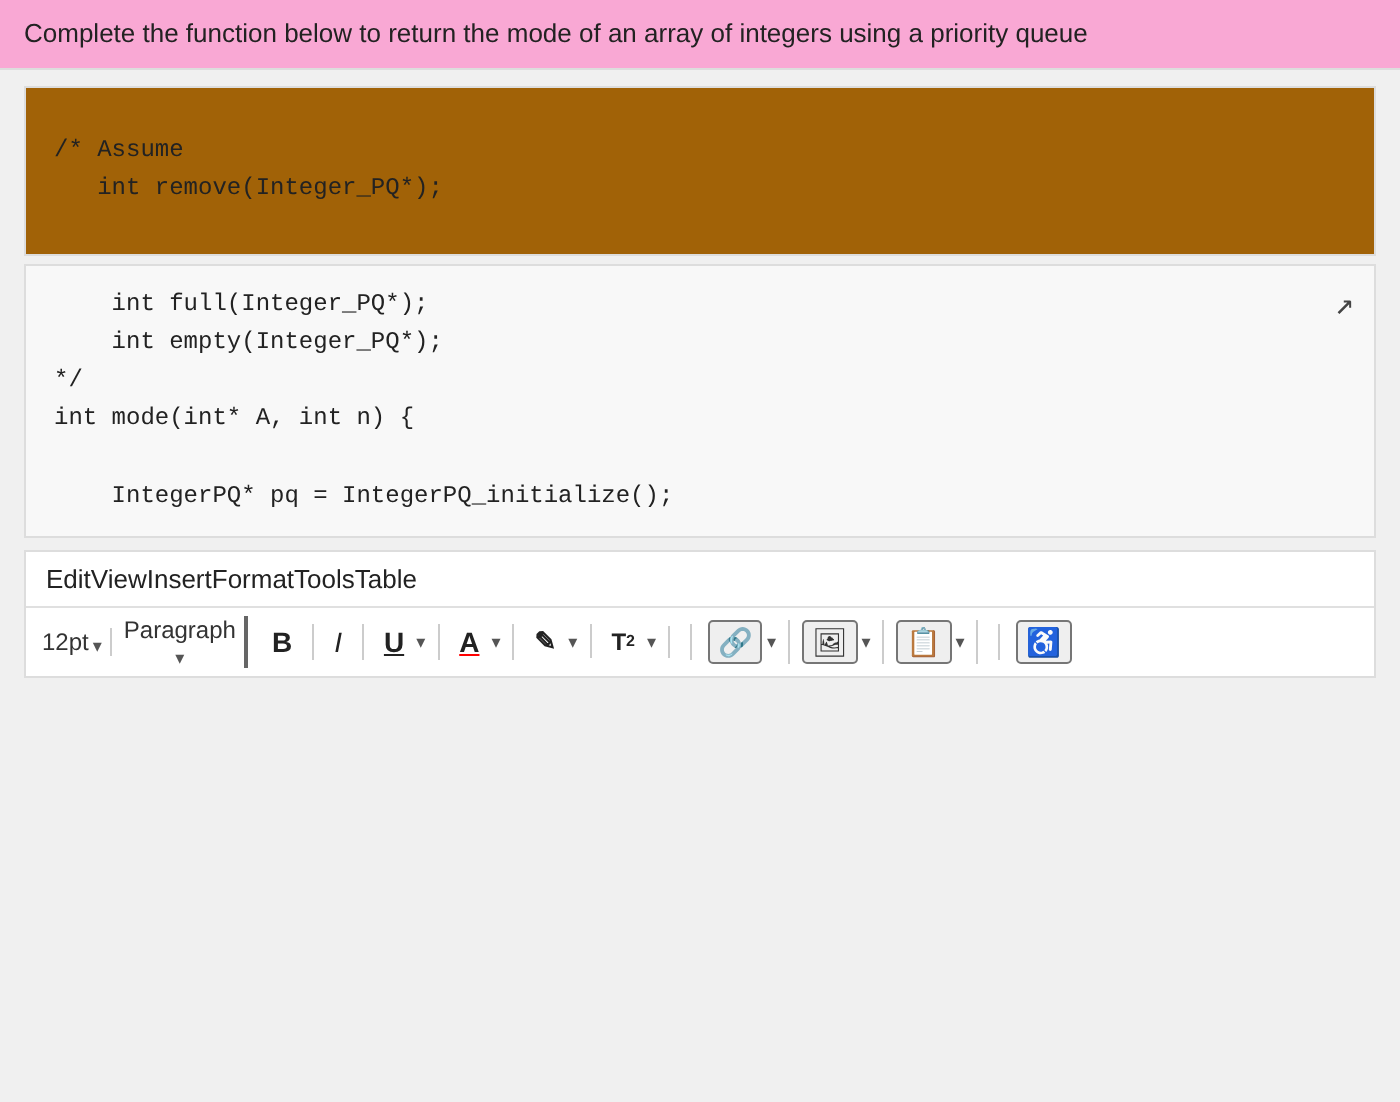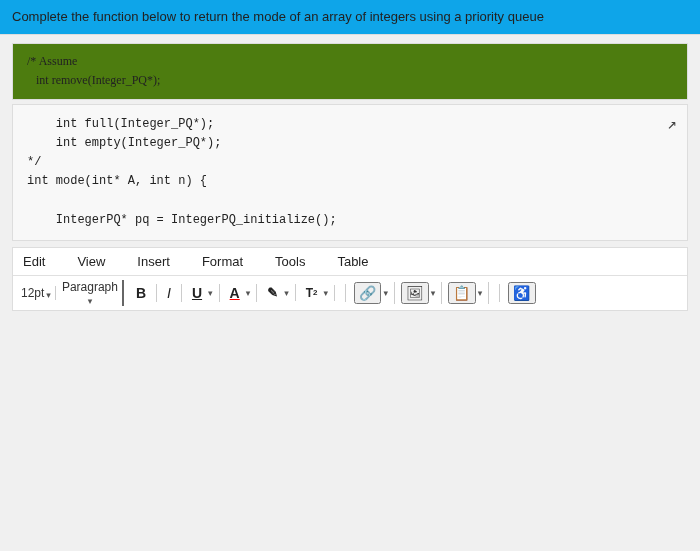--- a/index.html
+++ b/index.html
@@ -15,35 +15,35 @@
     .page-container {
       width: 700px;
       height: 551px;
       background: #f0f0f0;
       display: flex;
       flex-direction: column;
     }
 
     
     .instruction-bar {
-      background: #0ea5e9;
+      background: #f9a8d4;
       border-bottom: 1px solid #ddd;
       padding: 8px 12px;
       font-size: 13px;
       color: #222;
       line-height: 1.4;
     }
 
     
     .code-area {
-      background: #4d7c0f;
+      background: #a16207;
       border: 1px solid #ddd;
       margin: 8px 12px 4px 12px;
-      padding: 8px 14px;
-      font-family: Liberation Serif, serif;
+      padding: 22px 14px;
+      font-family: Liberation Mono, monospace;
       font-size: 12px;
       color: #222;
       line-height: 1.6;
       position: relative;
     }
 
     .code-line {
       white-space: pre;
     }
 
@@ -73,21 +73,21 @@
       background: #ffffff;
       border: 1px solid #ddd;
       margin: 0 12px 4px 12px;
     }
 
     .menu-bar {
       display: flex;
       align-items: center;
       padding: 4px 10px;
       border-bottom: 1px solid #e0e0e0;
-      gap: 32px;
+      gap: 0;
     }
 
     .menu-item {
       font-size: 13px;
       color: #222;
       cursor: pointer;
       padding: 2px 0;
     }
 
     .formatting-bar {

